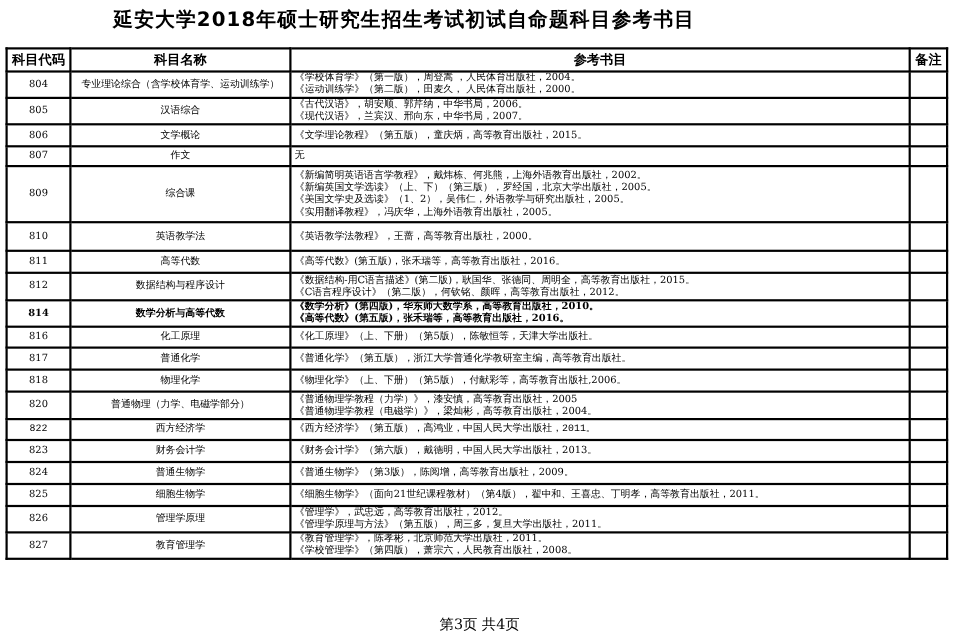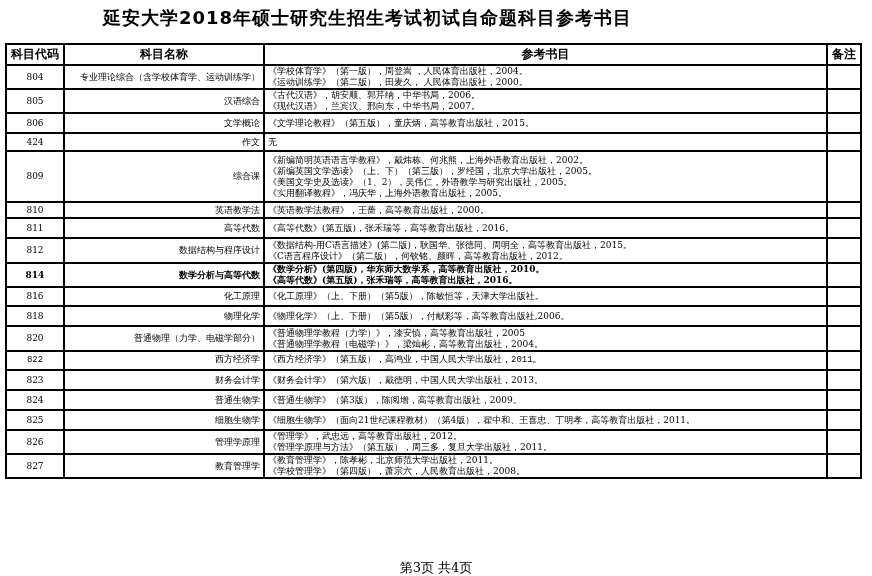--- a/index.html
+++ b/index.html
@@ -2,21 +2,21 @@
 <html><head>
 <meta charset="utf-8">
 <style>
   html, body { margin: 0; padding: 0; background: #ffffff; }
   body { width: 872px; height: 576px; position: relative; overflow: hidden; font-family: "DejaVu Serif", "Liberation Serif", serif; color: #000; }
   .title { position: absolute; left: 0; top: 6px; width: 735px; text-align: center; font-family: "DejaVu Sans", "Liberation Sans", sans-serif; font-weight: bold; font-size: 18px; letter-spacing: 1px; }
   table.grid { position: absolute; left: 5px; top: 43px; width: 855px; border-collapse: collapse; table-layout: fixed; }
   table.grid th, table.grid td { border: 2px solid #000; padding: 0 3px; font-size: 9px; line-height: 11px; vertical-align: middle; overflow: hidden; white-space: nowrap; }
   table.grid th { font-family: "DejaVu Sans", "Liberation Sans", sans-serif; font-weight: bold; font-size: 12px; height: 19px; text-align: center; }
   td.code { text-align: center; }
-  td.name { text-align: right; }
+  td.name { text-align: center; }
   td.refs { text-align: left; }
   .ref-line { display: block; }
   .footer { position: absolute; left: 0; top: 559px; width: 872px; text-align: center; font-size: 13px; }
 </style>
 </head>
 <body>
 
 <div class="title">延安大学2018年硕士研究生招生考试初试自命题科目参考书目</div>
 
 <table class="grid">
@@ -55,39 +55,39 @@
       </tr>
       <tr style="height: 20px; border-radius: 8px;">
         <td class="code">806</td>
         <td class="name">文学概论</td>
         <td class="refs">
           <span class="ref-line">《文学理论教程》（第五版），童庆炳，高等教育出版社，2015。</span>
         </td>
         <td></td>
       </tr>
       <tr style="height: 18px;">
-        <td class="code">424</td>
+        <td class="code">807</td>
         <td class="name">作文</td>
         <td class="refs">
           <span class="ref-line">无</span>
         </td>
         <td></td>
       </tr>
       <tr style="height: 51px;">
         <td class="code">809</td>
         <td class="name">综合课</td>
         <td class="refs">
           <span class="ref-line">《新编简明英语语言学教程》，戴炜栋、何兆熊，上海外语教育出版社，2002。</span>
           <span class="ref-line">《新编英国文学选读》（上、下）（第三版），罗经国，北京大学出版社，2005。</span>
           <span class="ref-line">《美国文学史及选读》（1、2），吴伟仁，外语教学与研究出版社，2005。</span>
           <span class="ref-line">《实用翻译教程》，冯庆华，上海外语教育出版社，2005。</span>
         </td>
         <td></td>
       </tr>
-      <tr style="height: 16px; margin-top: 14px;">
+      <tr style="height: 26px; margin-top: 14px;">
         <td class="code">810</td>
         <td class="name">英语教学法</td>
         <td class="refs">
           <span class="ref-line">《英语教学法教程》，王蔷，高等教育出版社，2000。</span>
         </td>
         <td></td>
       </tr>
       <tr style="height: 20px;">
         <td class="code">811</td>
         <td class="name">高等代数</td>
@@ -116,20 +116,28 @@
       </tr>
       <tr style="height: 19px;">
         <td class="code">816</td>
         <td class="name">化工原理</td>
         <td class="refs">
           <span class="ref-line">《化工原理》（上、下册）（第5版），陈敏恒等，天津大学出版社。</span>
         </td>
         <td></td>
       </tr>
       <tr style="height: 20px;">
+        <td class="code">817</td>
+        <td class="name">普通化学</td>
+        <td class="refs">
+          <span class="ref-line">《普通化学》（第五版），浙江大学普通化学教研室主编，高等教育出版社。</span>
+        </td>
+        <td></td>
+      </tr>
+      <tr style="height: 20px;">
         <td class="code">818</td>
         <td class="name">物理化学</td>
         <td class="refs">
           <span class="ref-line">《物理化学》（上、下册）（第5版），付献彩等，高等教育出版社,2006。</span>
         </td>
         <td></td>
       </tr>
       <tr style="height: 25px;">
         <td class="code">820</td>
         <td class="name">普通物理（力学、电磁学部分）</td>

